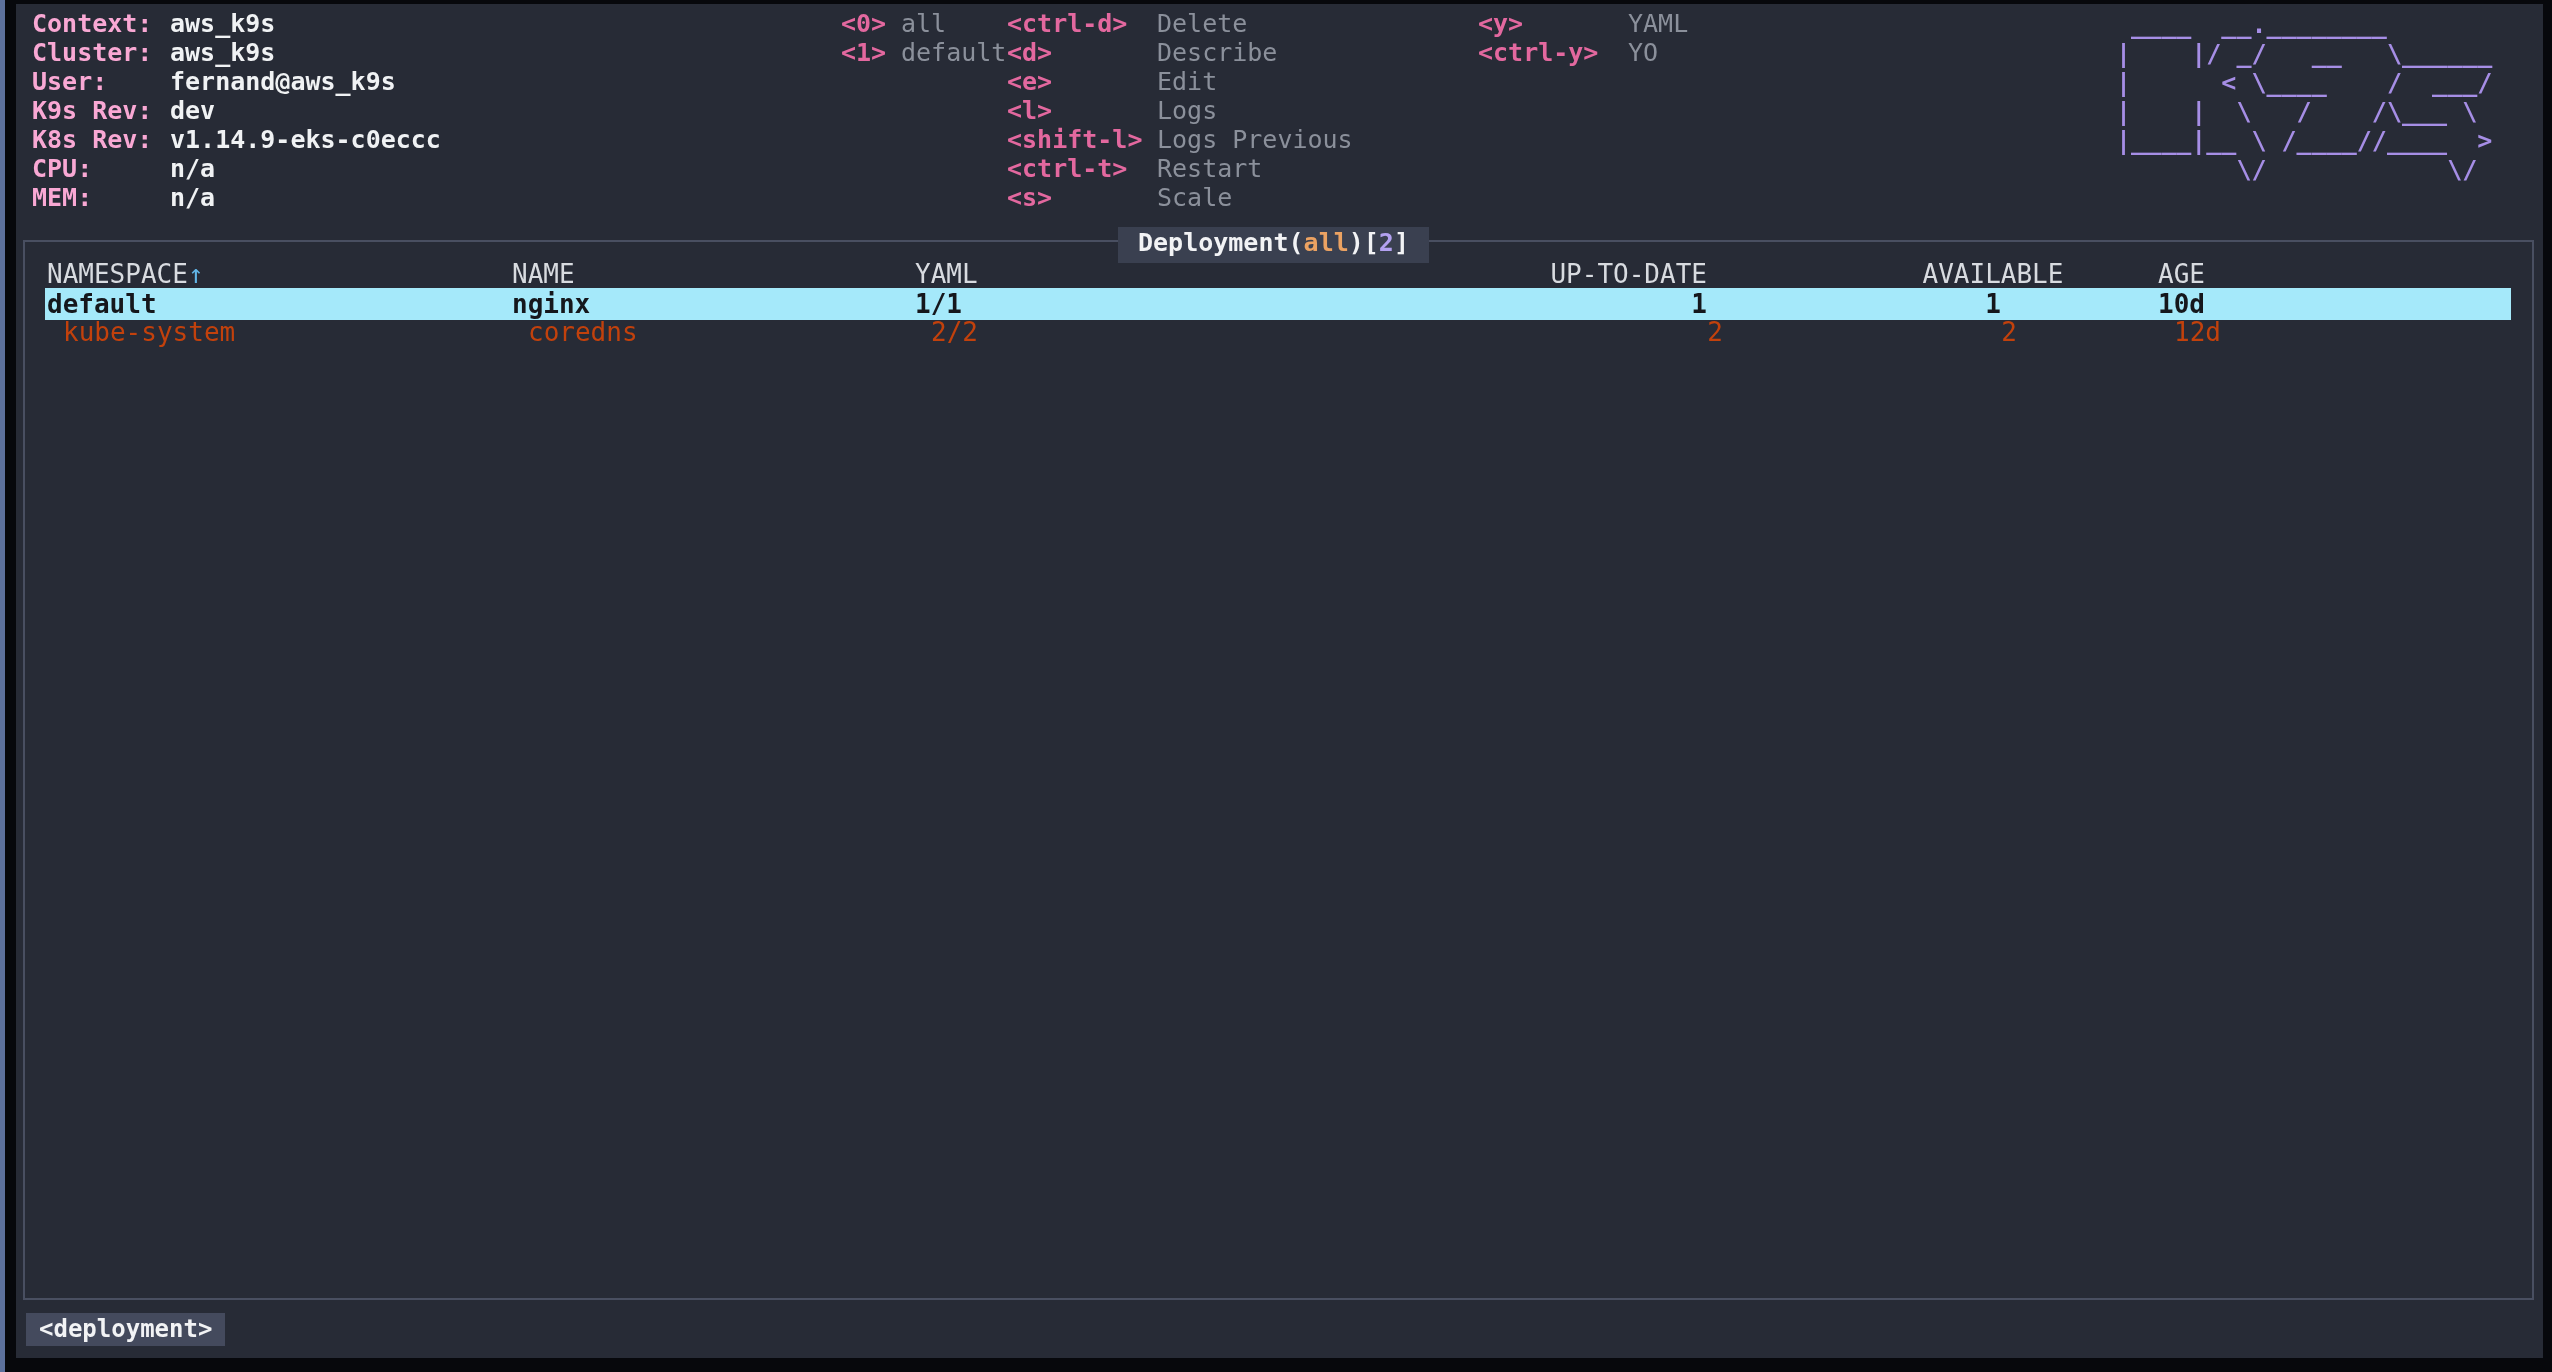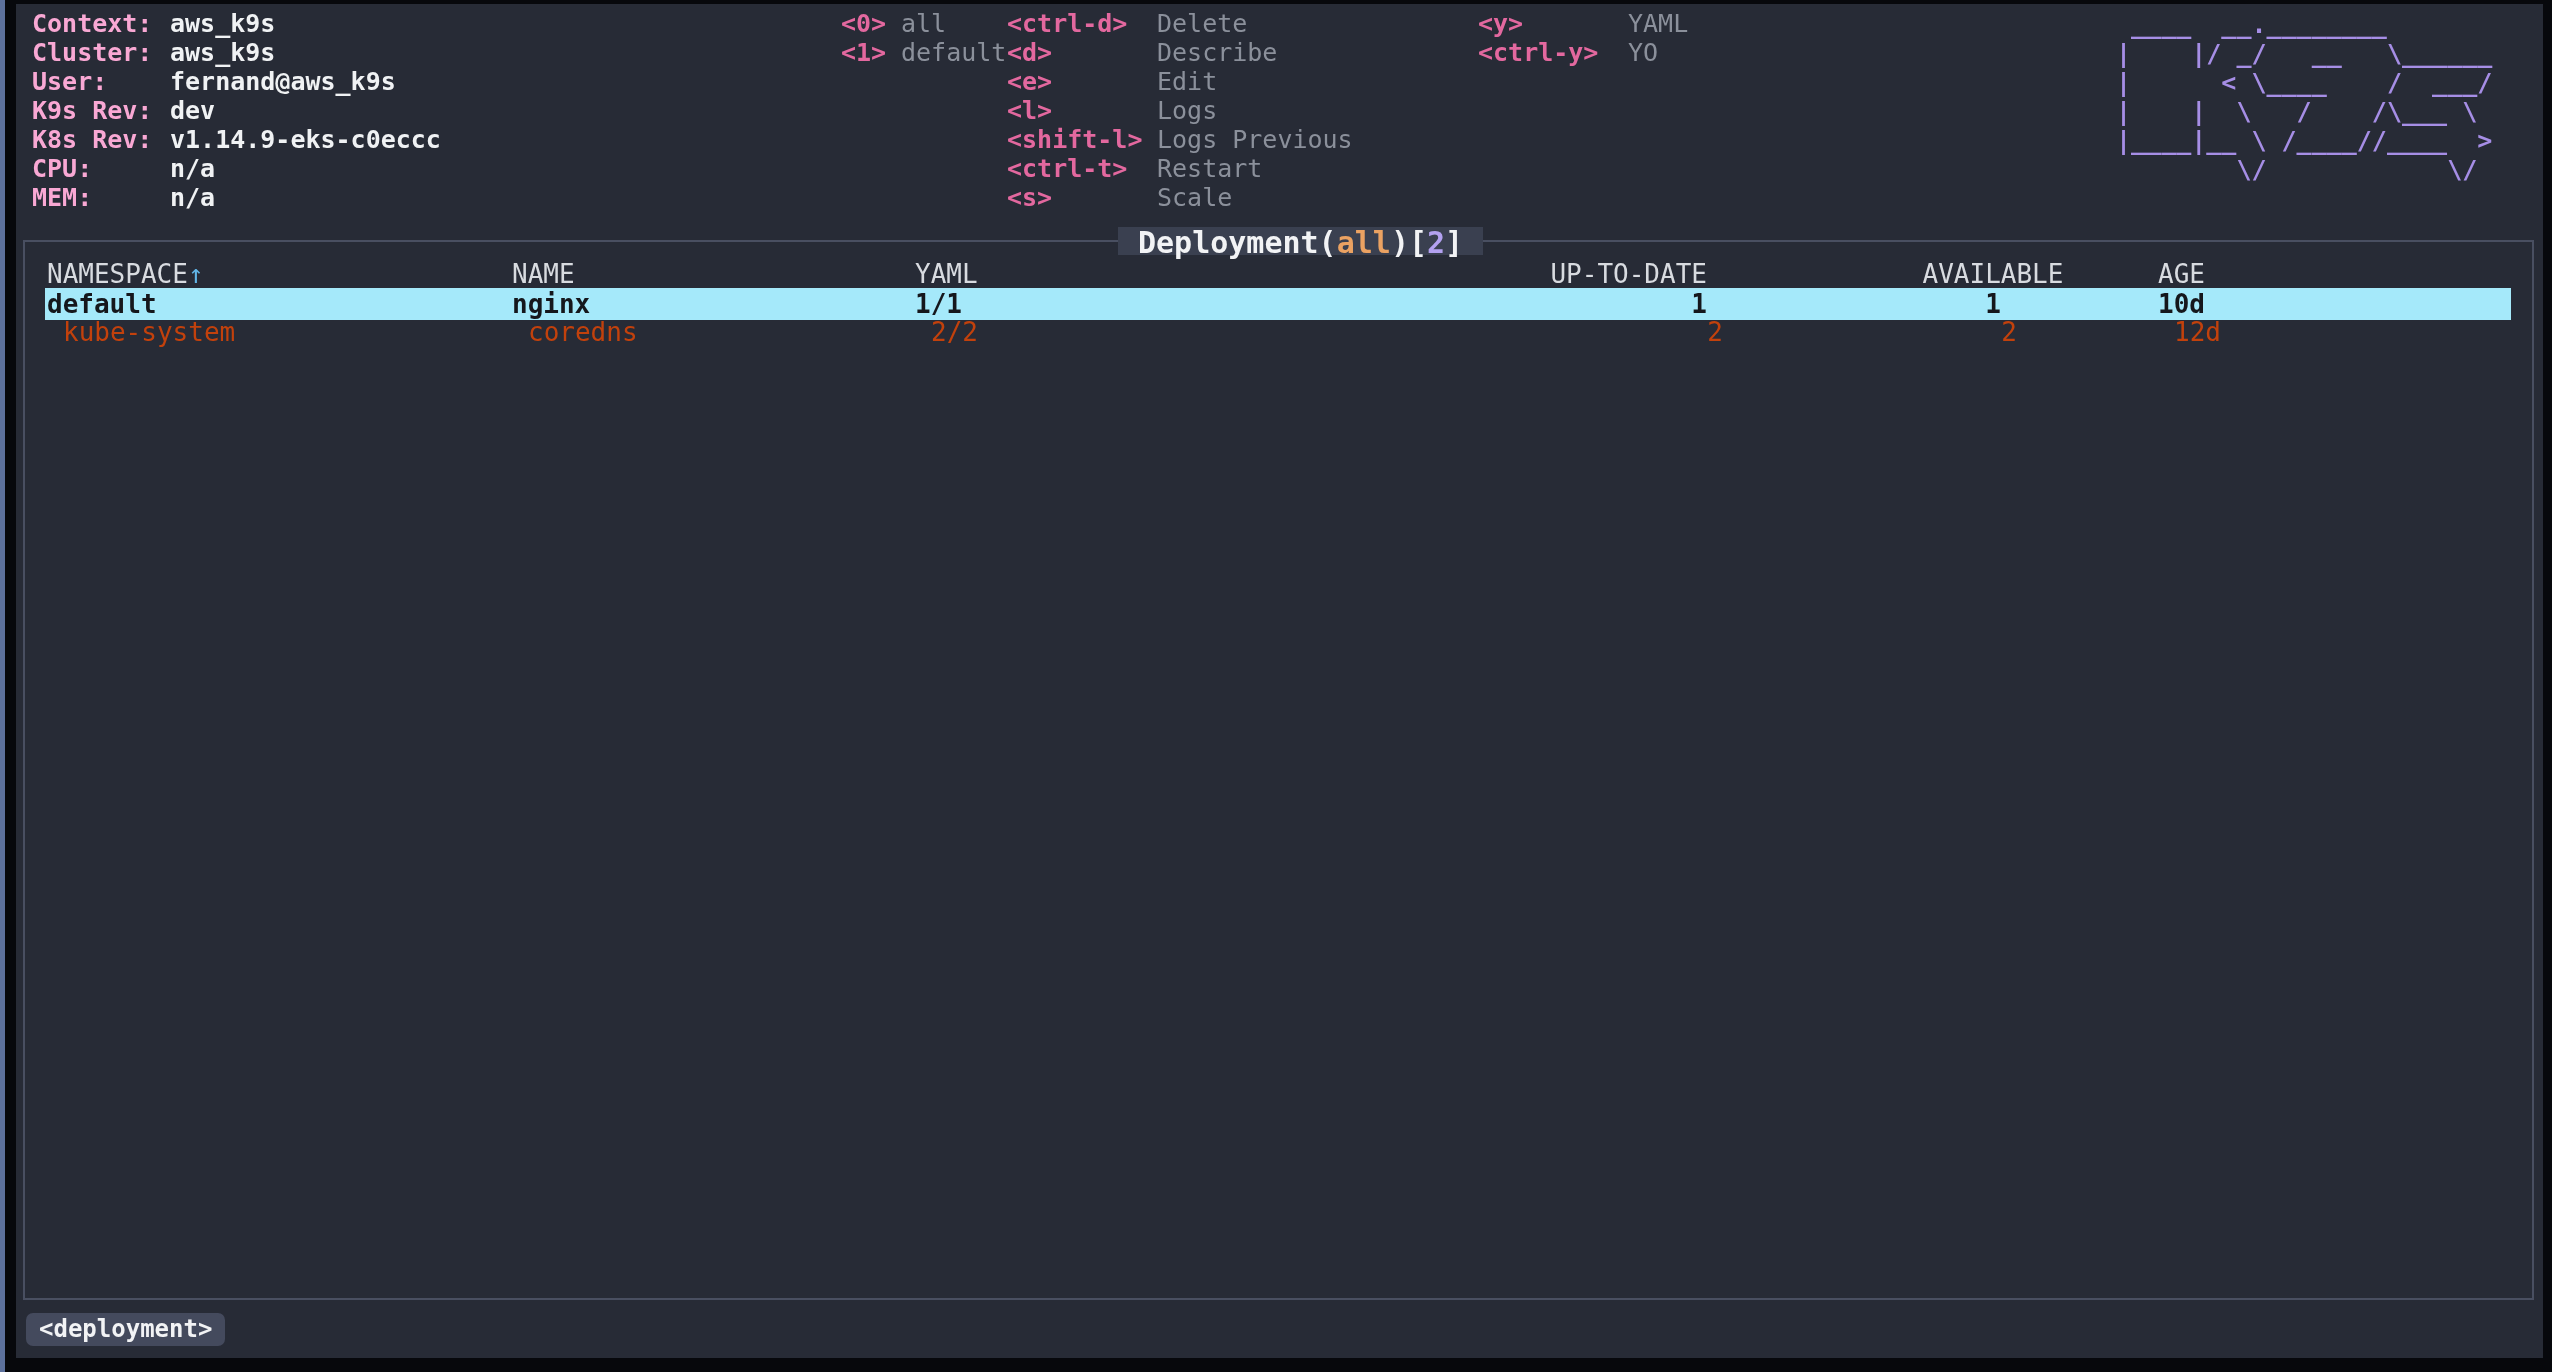--- a/index.html
+++ b/index.html
@@ -27,23 +27,23 @@
   .logo {
     position:absolute; left:2112px; top:6px; margin:4px;
     font-size:25px; line-height:29px; font-weight:bold;
     color:#a68ee6; white-space:pre;
   }
   .table-frame {
     position:absolute; left:23px; top:240px; width:2511px; height:1060px;
     border:2px solid #494f61;
   }
   .view-title {
-    position:absolute; left:1118px; top:227px; height:28px; line-height:32px;
+    position:absolute; left:1118px; top:227px; height:36px; line-height:32px;
     padding:0 20px; background:#3a4050; z-index:3;
-    font-size:30px; font-weight:bold; white-space:pre;
+    font-size:25px; font-weight:bold; white-space:pre;
   }
   .vt-main  { color:#f2f3f5; }
   .vt-scope { color:#eba262; }
   .vt-count { color:#b3a1f0; }
   .thead { position:absolute; left:0; top:261px; width:2552px; height:27px;
            line-height:27px; font-size:26px; color:#d8dbe0; z-index:2; white-space:pre; }
   .trow  { position:absolute; left:0; width:2552px; height:32px; line-height:32px;
            font-size:26px; z-index:2; white-space:pre; }
   .row-sel  { top:288px; }
   .row-norm { top:316px; color:#c2410c;margin-left:16px; }
@@ -53,21 +53,21 @@
   .c-ns    { left:47px;text-align:center; }
   .c-name  { left:512px; }
   .c-ready { left:915px; }
   .c-utd   { left:1407px; width:300px; text-align:right; }
   .c-avail { left:1843px; width:300px; text-align:center; }
   .c-age   { left:2158px; }
   .sort-arrow { color:#62b6e8; }
   .crumb {
     position:absolute; left:26px; top:1313px; height:33px; line-height:33px;
     padding:0 13px; background:#444a5d; color:#f2f3f5;
-    font-size:24px; font-weight:bold; white-space:pre;border-radius:7px;
+    font-size:24px; font-weight:bold; white-space:pre;
   }
 </style>
 </head>
 <body>
 
 <div class="screen"></div>
 <div class="edge-strip"></div>
 
 <div>
   <div class="line" style="left:32px;top:9px"><span class="info-label">Context:</span></div>

